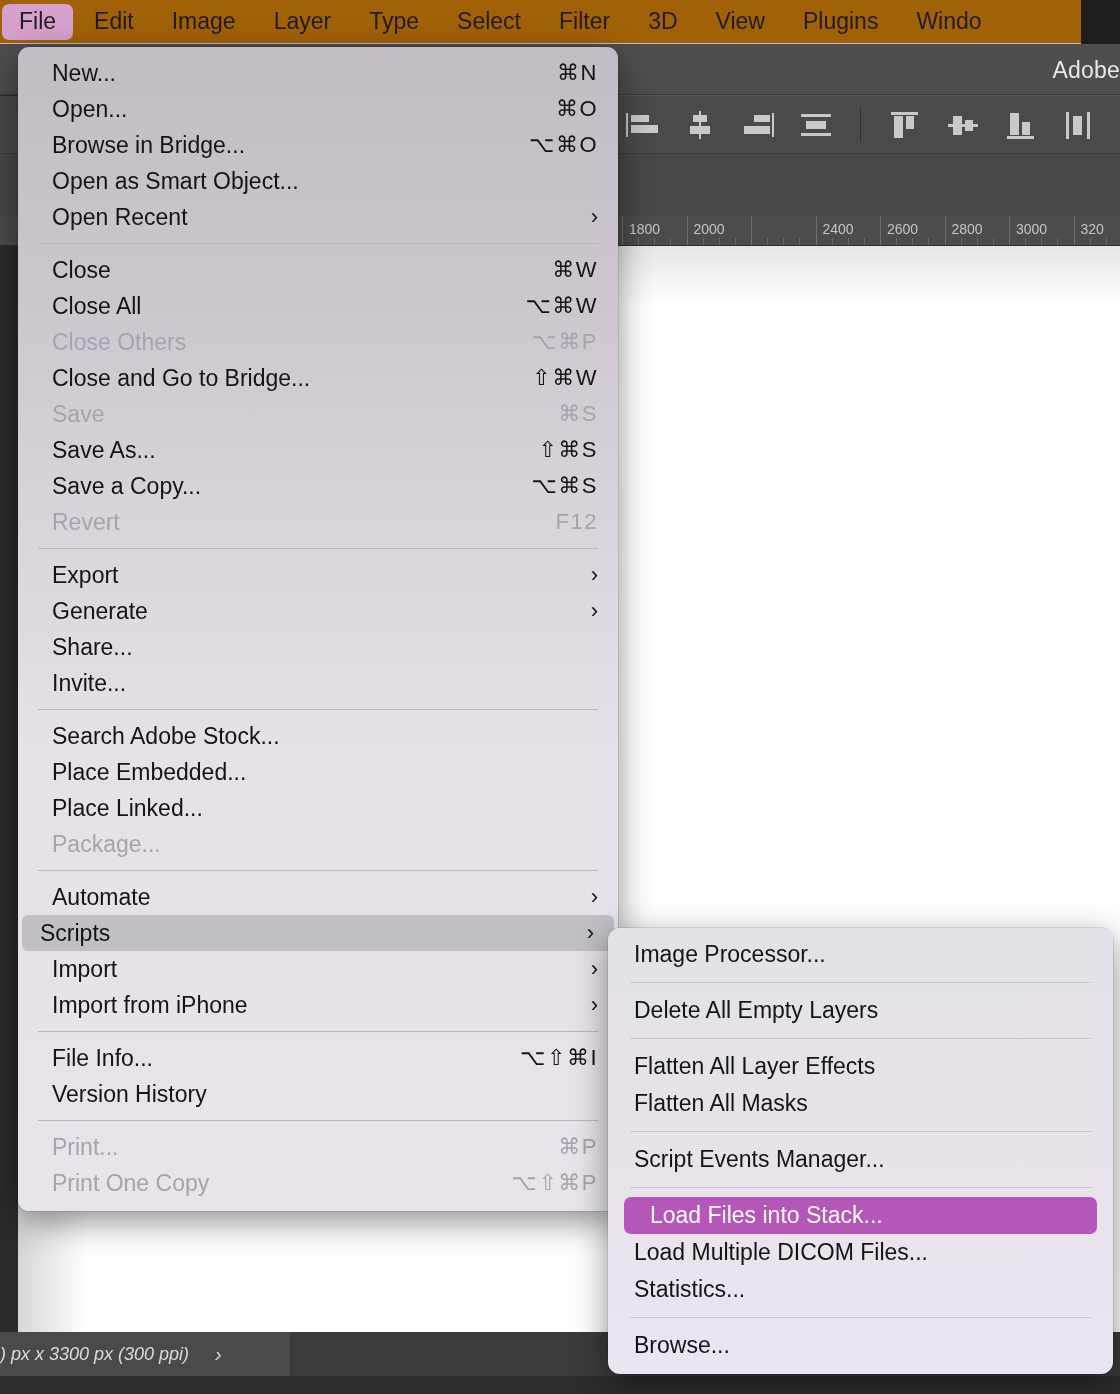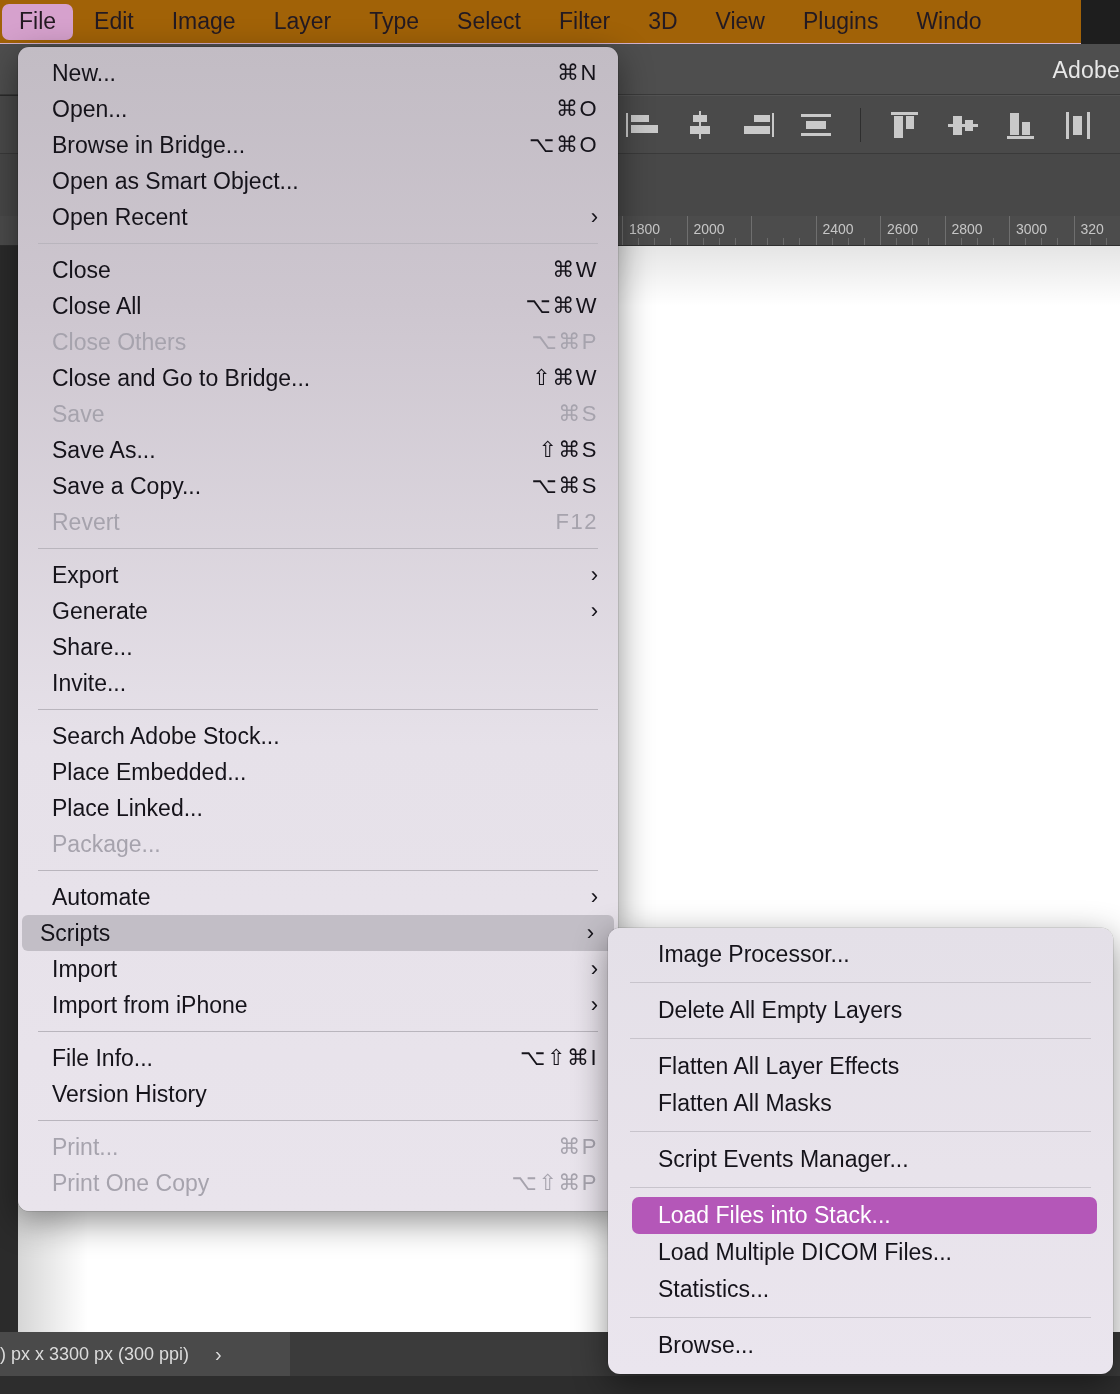--- a/index.html
+++ b/index.html
@@ -72,20 +72,21 @@
     position: absolute; left: 18px; top: 202px; width: 1102px; height: 60px;
     background: linear-gradient(to bottom, rgba(0,0,0,0.10), rgba(0,0,0,0));
   }
   .left-rail {
     position: absolute; left: 0; top: 0; width: 18px; height: 1350px;
     background: #2b2b2b;
   }
   .ps-statusbar {
     position: absolute; left: 0; top: 1288px; width: 1120px; height: 44px;
     background: #3b3b3b;
+    font-style: italic;
   }
   .status-chip {
     position: absolute; left: 0; top: 0; height: 44px;
     background: #4a4a4a; display: flex; align-items: center;
     padding: 0 16px 0 0; gap: 26px;
   }
   .status-text { color: #dcdcdc; font-size: 18px; white-space: nowrap; }
   .status-chev { color: #dcdcdc; font-size: 20px; }
   .ps-bottomstrip {
     position: absolute; left: 0; top: 1332px; width: 1120px; height: 18px;
@@ -124,21 +125,21 @@
     border-radius: 12px;
     z-index: 50;
   }
 
   .mrow {
     position: relative; height: 36px;
     display: flex; align-items: center;
     padding: 0 20px 0 34px;
     color: #15131a; font-size: 23px; white-space: nowrap;
   }
-  #scripts-submenu .mrow { padding-left: 26px; height: 37px; margin-left: 24px; }
+  #scripts-submenu .mrow { padding-left: 26px; height: 37px; }
   .mrow.disabled { color: #a6a3ad; }
   .mrow.hl-gray { background: #c2bec6; border-radius: 6px; margin: 0 4px; padding-left: 18px; }
   .mrow.hl-purple {
     background: #b457b8; color: #ffffff;
     border-radius: 7px; margin: 0 16px; padding-left: 26px;
   }
   .mrow .lbl { flex: 1; }
   .mrow .shortcut {
     color: #15131a; font-size: 22px; letter-spacing: 1.5px;
     margin-left: 28px;

